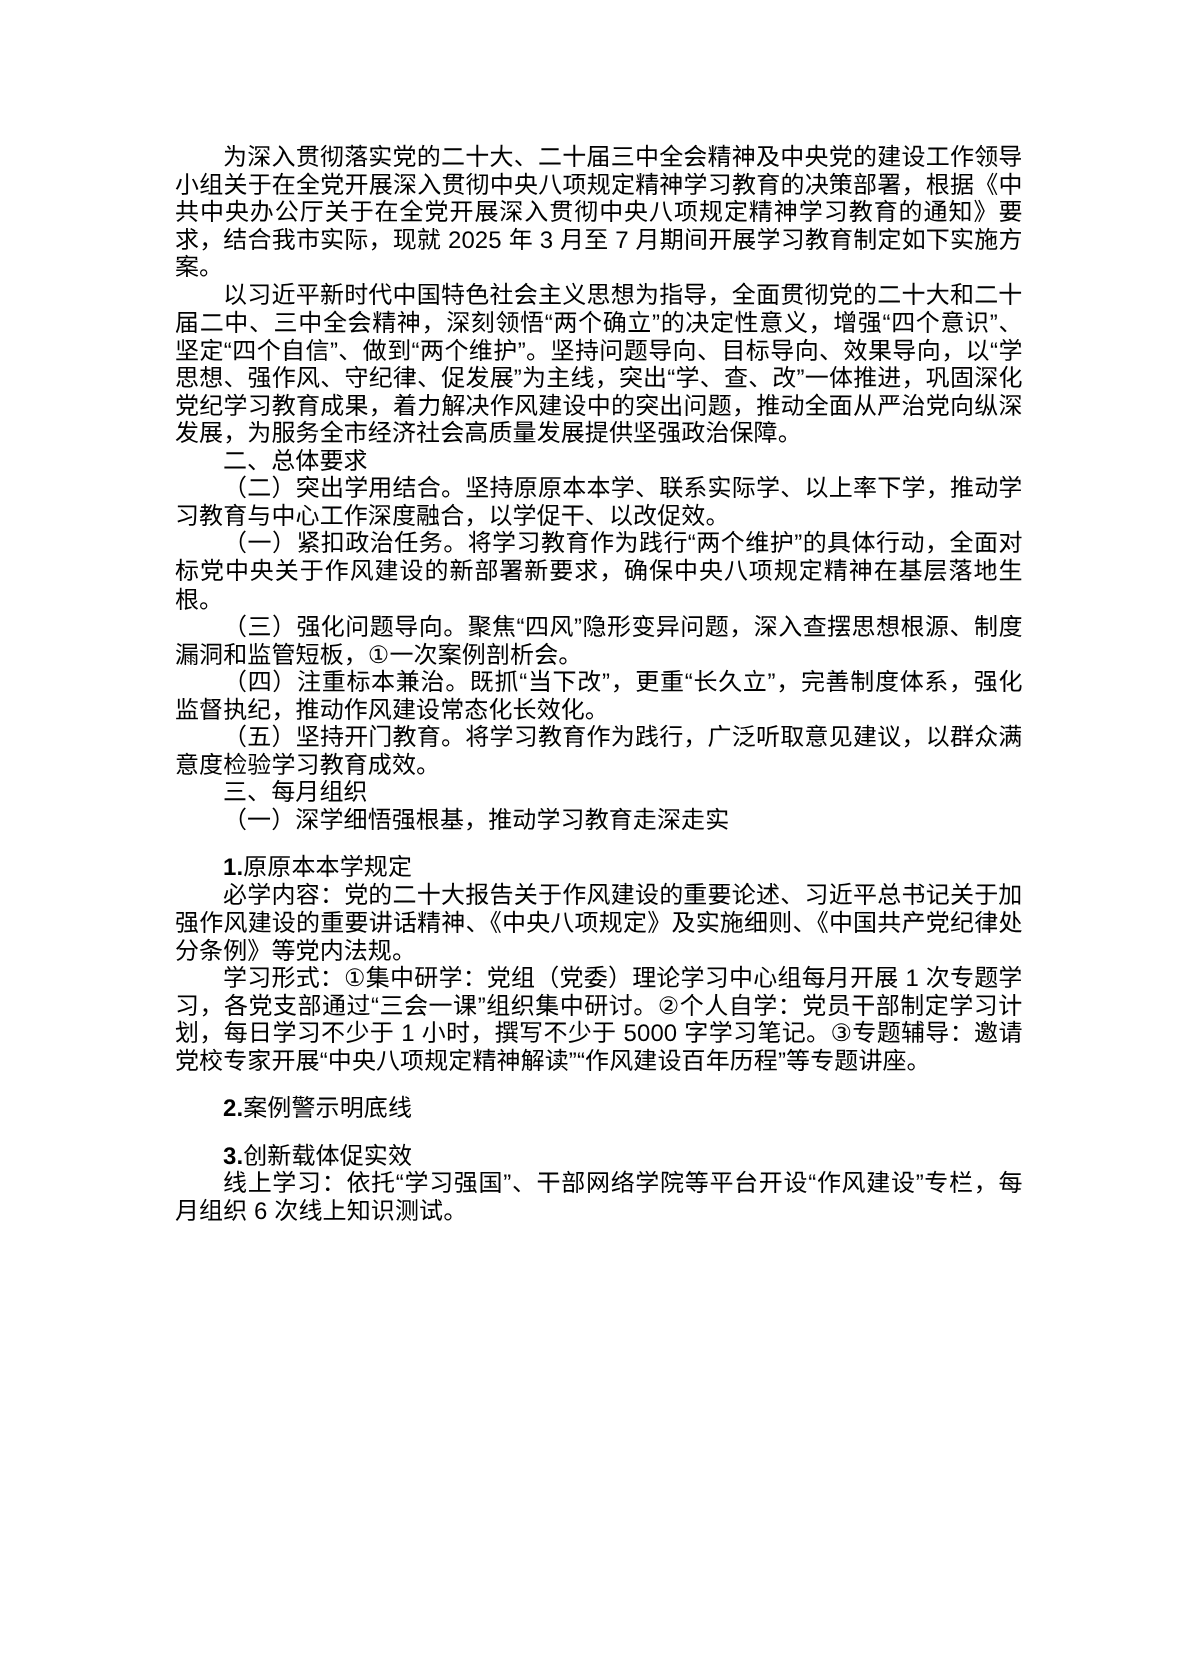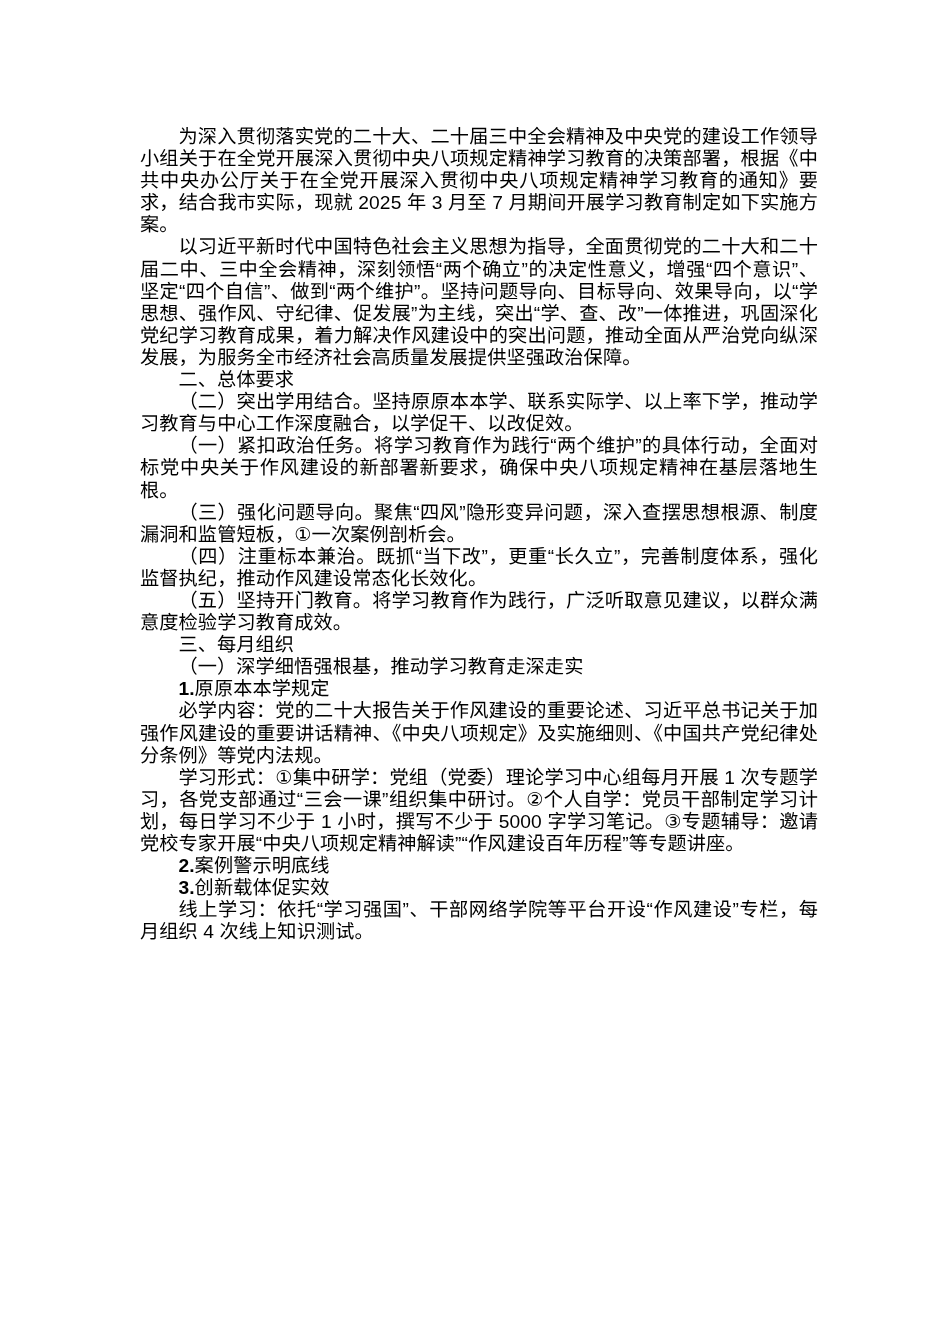--- a/index.html
+++ b/index.html
@@ -17,21 +17,21 @@
     width: 950px;
     height: 1344px;
     margin: 0 auto;
     background: #ffffff;
     overflow: hidden;
     box-sizing: border-box;
   }
   .doc-body {
     position: absolute;
     left: 140px;
-    top: 126px;
+    top: 116px;
     width: 678px;
   }
   .para {
     margin: 0;
     font-size: 19.2px;
     line-height: 22.1px;
     text-align: justify;
     text-justify: inter-ideograph;
     letter-spacing: 0.1px;
     word-break: break-all;
@@ -39,20 +39,21 @@
   }
   .indent {
     text-indent: 2em;
   }
   .heading {
     text-indent: 2em;
     font-weight: 400;
   }
   .subhead {
     text-indent: 2em;
+    margin-top: 16px;
   }
   .subhead .num {
     font-weight: 700;
     font-family: "Liberation Sans", sans-serif;
   }
   .subhead .txt {
     font-weight: 400;
   }
 </style>
 </head>
@@ -86,16 +87,16 @@
 
     <p class="para indent">必学内容：党的二十大报告关于作风建设的重要论述、习近平总书记关于加强作风建设的重要讲话精神、《中央八项规定》及实施细则、《中国共产党纪律处分条例》等党内法规。</p>
 
     <p class="para indent">学习形式：①集中研学：党组（党委）理论学习中心组每月开展 1 次专题学习，各党支部通过“三会一课”组织集中研讨。②个人自学：党员干部制定学习计划，每日学习不少于 1 小时，撰写不少于 5000 字学习笔记。③专题辅导：邀请党校专家开展“中央八项规定精神解读”“作风建设百年历程”等专题讲座。</p>
 
     <p class="para subhead"><span class="num">2.</span><span class="txt">案例警示明底线</span></p>
 
 
     <p class="para subhead"><span class="num">3.</span><span class="txt">创新载体促实效</span></p>
 
-    <p class="para indent">线上学习：依托“学习强国”、干部网络学院等平台开设“作风建设”专栏，每月组织 4 次线上知识测试。</p>
+    <p class="para indent">线上学习：依托“学习强国”、干部网络学院等平台开设“作风建设”专栏，每月组织 6 次线上知识测试。</p>
 
   </div>
 </div>
 
 </body></html>

